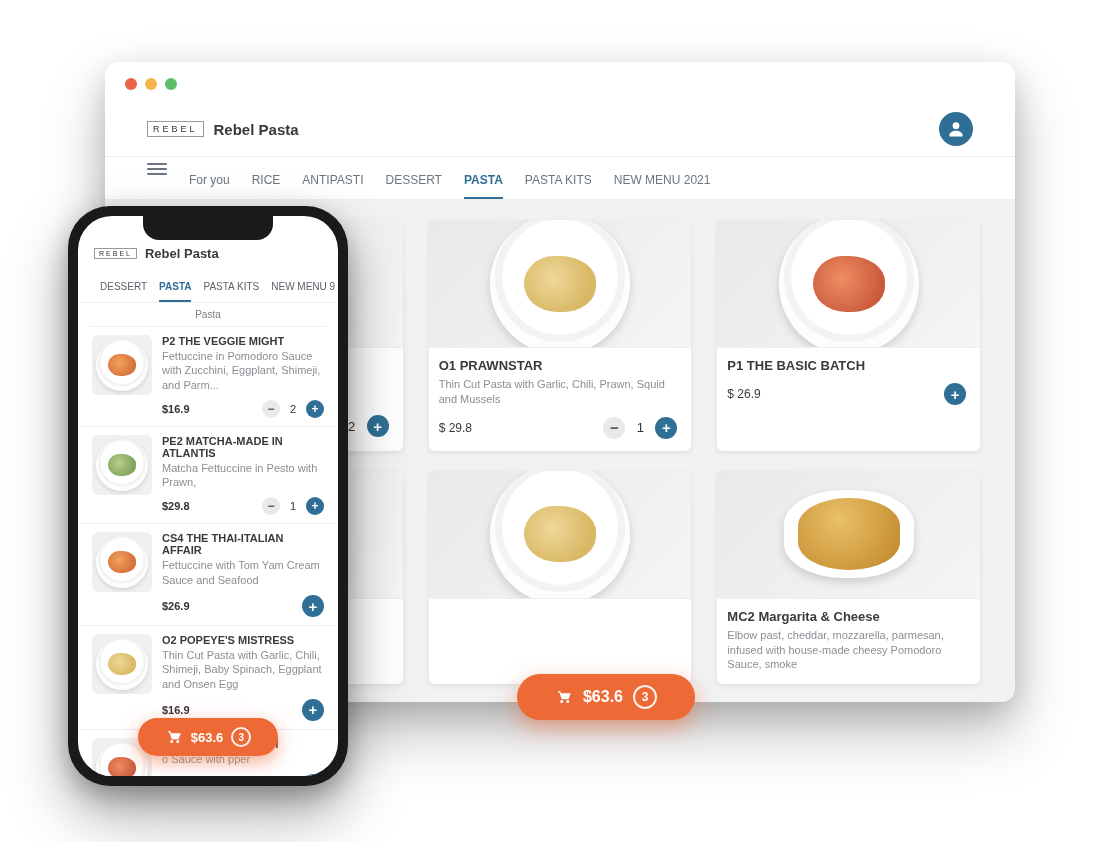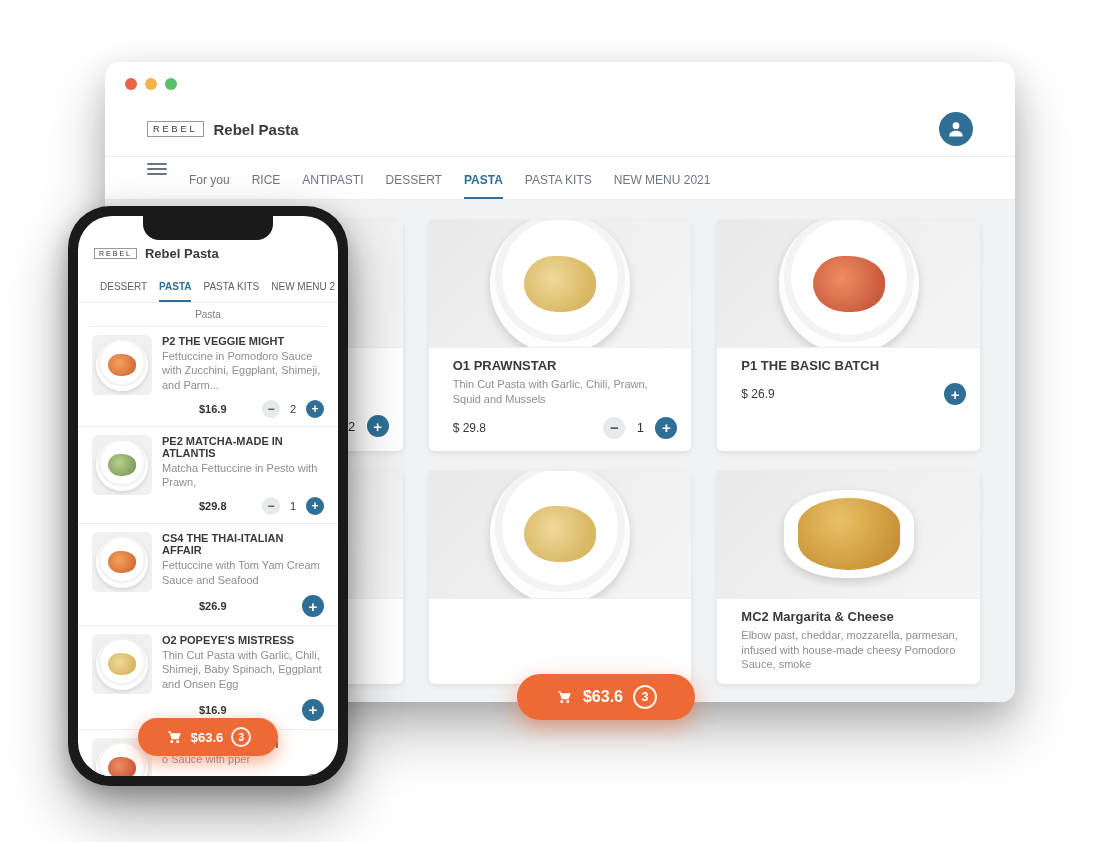--- a/index.html
+++ b/index.html
@@ -28,21 +28,21 @@
   .card{background:#fff;border-radius:6px;flex:1;min-width:0;box-shadow:0 2px 6px rgba(0,0,0,.08);display:flex;flex-direction:column;}
   .card .img{height:128px;border-bottom:1px solid #eee;position:relative;overflow:hidden;background:linear-gradient(135deg,#e9e9e9,#f5f5f5);}
   .plate{position:absolute;left:50%;top:50%;transform:translate(-50%,-50%);width:140px;height:140px;border-radius:50%;background:radial-gradient(circle at 50% 45%,#fff 0 55%,#f3f3f3 56% 62%,#fdfdfd 63% 100%);box-shadow:0 4px 10px rgba(0,0,0,.15);display:flex;align-items:center;justify-content:center;}
   .food{width:72px;height:56px;border-radius:45% 55% 50% 50%/55% 50% 50% 55%;}
   .food.yellow{background:radial-gradient(circle at 40% 40%,#efd89a,#d8b864 70%);}
   .food.red{background:radial-gradient(circle at 40% 40%,#ef8d63,#c95a3c 75%);}
   .food.green{background:radial-gradient(circle at 40% 40%,#b9cf8c,#7ea05b 75%);}
   .food.cream{background:radial-gradient(circle at 40% 40%,#f4f0dc,#e0d6a8 75%);}
   .casser{width:130px;height:88px;border-radius:60px/34px;background:#fff;box-shadow:0 4px 10px rgba(0,0,0,.15);position:absolute;left:50%;top:50%;transform:translate(-50%,-50%);}
   .casser::after{content:"";position:absolute;inset:8px 14px;border-radius:50px/28px;background:radial-gradient(circle at 40% 30%,#e9c167,#c89034 80%);}
-  .card .info{padding:10px 14px 12px 24px;display:flex;flex-direction:column;gap:4px;flex:1;}
+  .card .info{padding:10px 14px 12px 10px;display:flex;flex-direction:column;gap:4px;flex:1;}
   .card .title{font-size:13px;font-weight:700;color:#3a3a3a;white-space:nowrap;overflow:hidden;text-overflow:ellipsis;}
   .card .desc{font-size:11px;color:#8a8f95;line-height:1.35;min-height:28px;}
   .card .bottom{display:flex;align-items:center;justify-content:space-between;margin-top:6px;}
   .price{font-size:12px;color:#3a3a3a;}
   .qty{display:flex;align-items:center;gap:10px;}
   .circ{width:22px;height:22px;border-radius:50%;display:flex;align-items:center;justify-content:center;font-size:15px;font-weight:700;cursor:pointer;}
   .circ.minus{background:#e7e9eb;color:#555;}
   .circ.plus{background:#2f6f96;color:#fff;}
   .qn{font-size:13px;color:#333;min-width:10px;text-align:center;}
   
@@ -67,21 +67,21 @@
   .thumb{width:60px;height:60px;border-radius:6px;background:#f0f0f0;position:relative;flex:0 0 auto;overflow:hidden;}
   .thumb .mini{position:absolute;left:50%;top:50%;transform:translate(-50%,-50%);width:52px;height:52px;border-radius:50%;background:radial-gradient(circle at 50% 45%,#fff 0 55%,#f3f3f3 56% 62%,#fdfdfd 63% 100%);box-shadow:0 2px 4px rgba(0,0,0,.12);display:flex;align-items:center;justify-content:center;}
   .thumb .mf{width:28px;height:22px;border-radius:45% 55% 50% 50%/55% 50% 50% 55%;}
   .mf.orange{background:radial-gradient(circle at 40% 40%,#f2a35c,#d7713c 70%);}
   .mf.green{background:radial-gradient(circle at 40% 40%,#b9cf8c,#7ea05b 75%);}
   .mf.yellow{background:radial-gradient(circle at 40% 40%,#efd89a,#d8b864 70%);}
   .mf.red{background:radial-gradient(circle at 40% 40%,#ef8d63,#c95a3c 75%);}
   .row .col{flex:1;min-width:0;}
   .row .t{font-size:11px;font-weight:700;color:#3a3a3a;}
   .row .d{font-size:11px;color:#8a8f95;line-height:1.3;margin-top:2px;}
-  .row .br{display:flex;align-items:center;justify-content:space-between;margin-top:8px;margin-left:37px;}
+  .row .br{display:flex;align-items:center;justify-content:space-between;margin-top:8px;}
   .row .p{font-size:11px;font-weight:700;color:#333;}
   .row .qty .circ{width:18px;height:18px;font-size:12px;}
   .row .qty{gap:8px;}
   .row .qn{font-size:11px;}
   
   .ph-cart{position:absolute;left:50%;transform:translateX(-50%);bottom:20px;width:140px;height:38px;border-radius:20px;background:#ed6a37;color:#fff;display:flex;align-items:center;justify-content:center;gap:8px;font-weight:700;font-size:13px;box-shadow:0 6px 18px rgba(237,106,55,.55);cursor:pointer;}
   .ph-cart .badge{width:20px;height:20px;border-radius:50%;border:2px solid rgba(255,255,255,.9);display:flex;align-items:center;justify-content:center;font-size:10px;}
 </style>
 </head>
 <body>
@@ -218,21 +218,21 @@
       <div class="ph-tabs">
         <div class="ham">
             <span></span>
             <span></span>
             <span></span>
           </div>
         <div id="m-tabs" style="display:flex;gap:12px;">
             <span class="tab">DESSERT</span>
             <span class="tab active">PASTA</span>
             <span class="tab">PASTA KITS</span>
-            <span class="tab">NEW MENU 2</span>
+            <span class="tab">NEW MENU 9</span>
           </div>
       </div>
       <div class="section-label">Pasta</div>
       <div class="ph-list" id="m-list">
           <div class="row">
             <div class="thumb">
               <div class="mini">
                 <div class="mf orange"></div>
               </div>
             </div>

